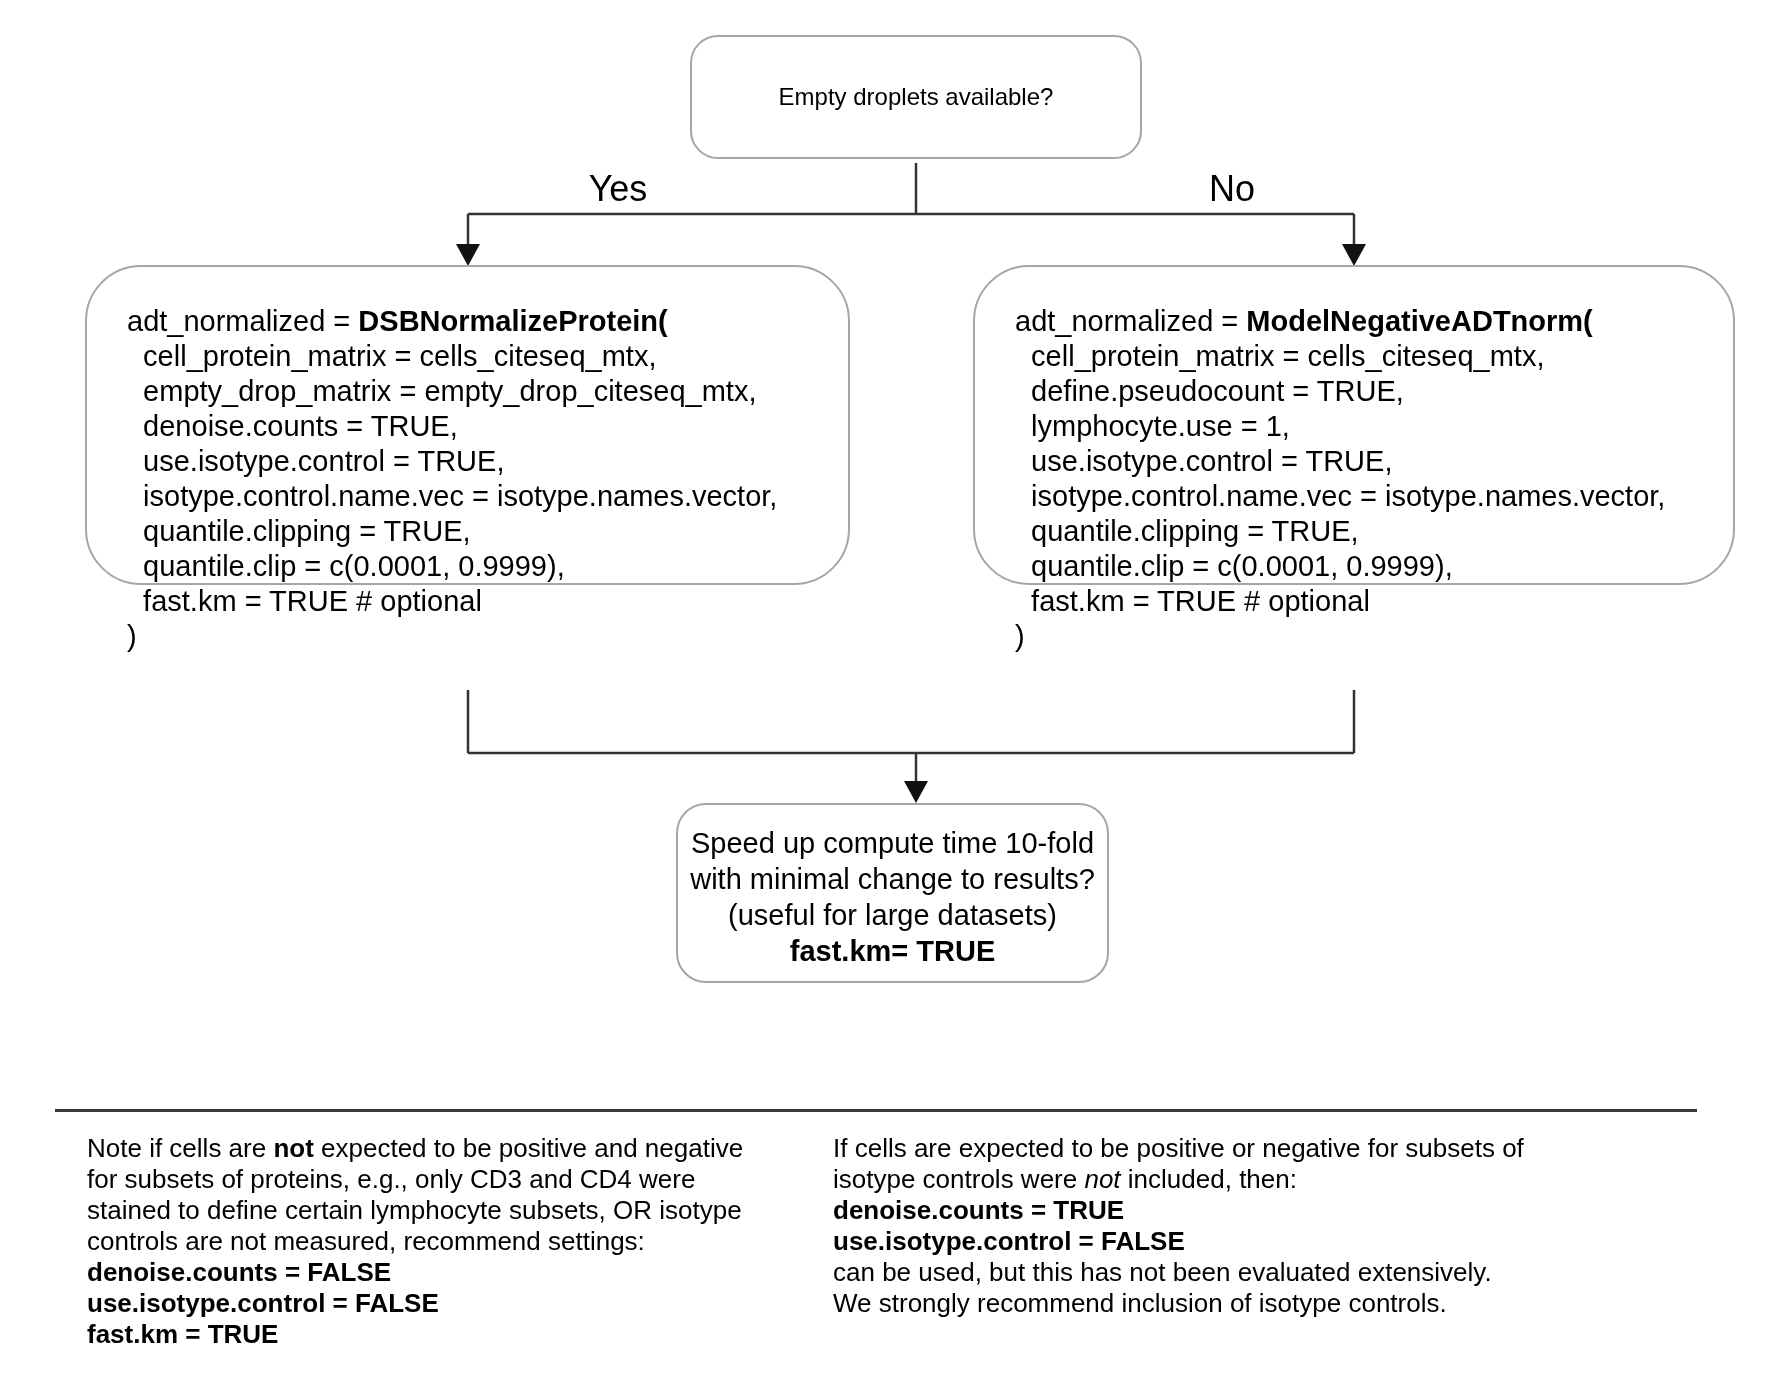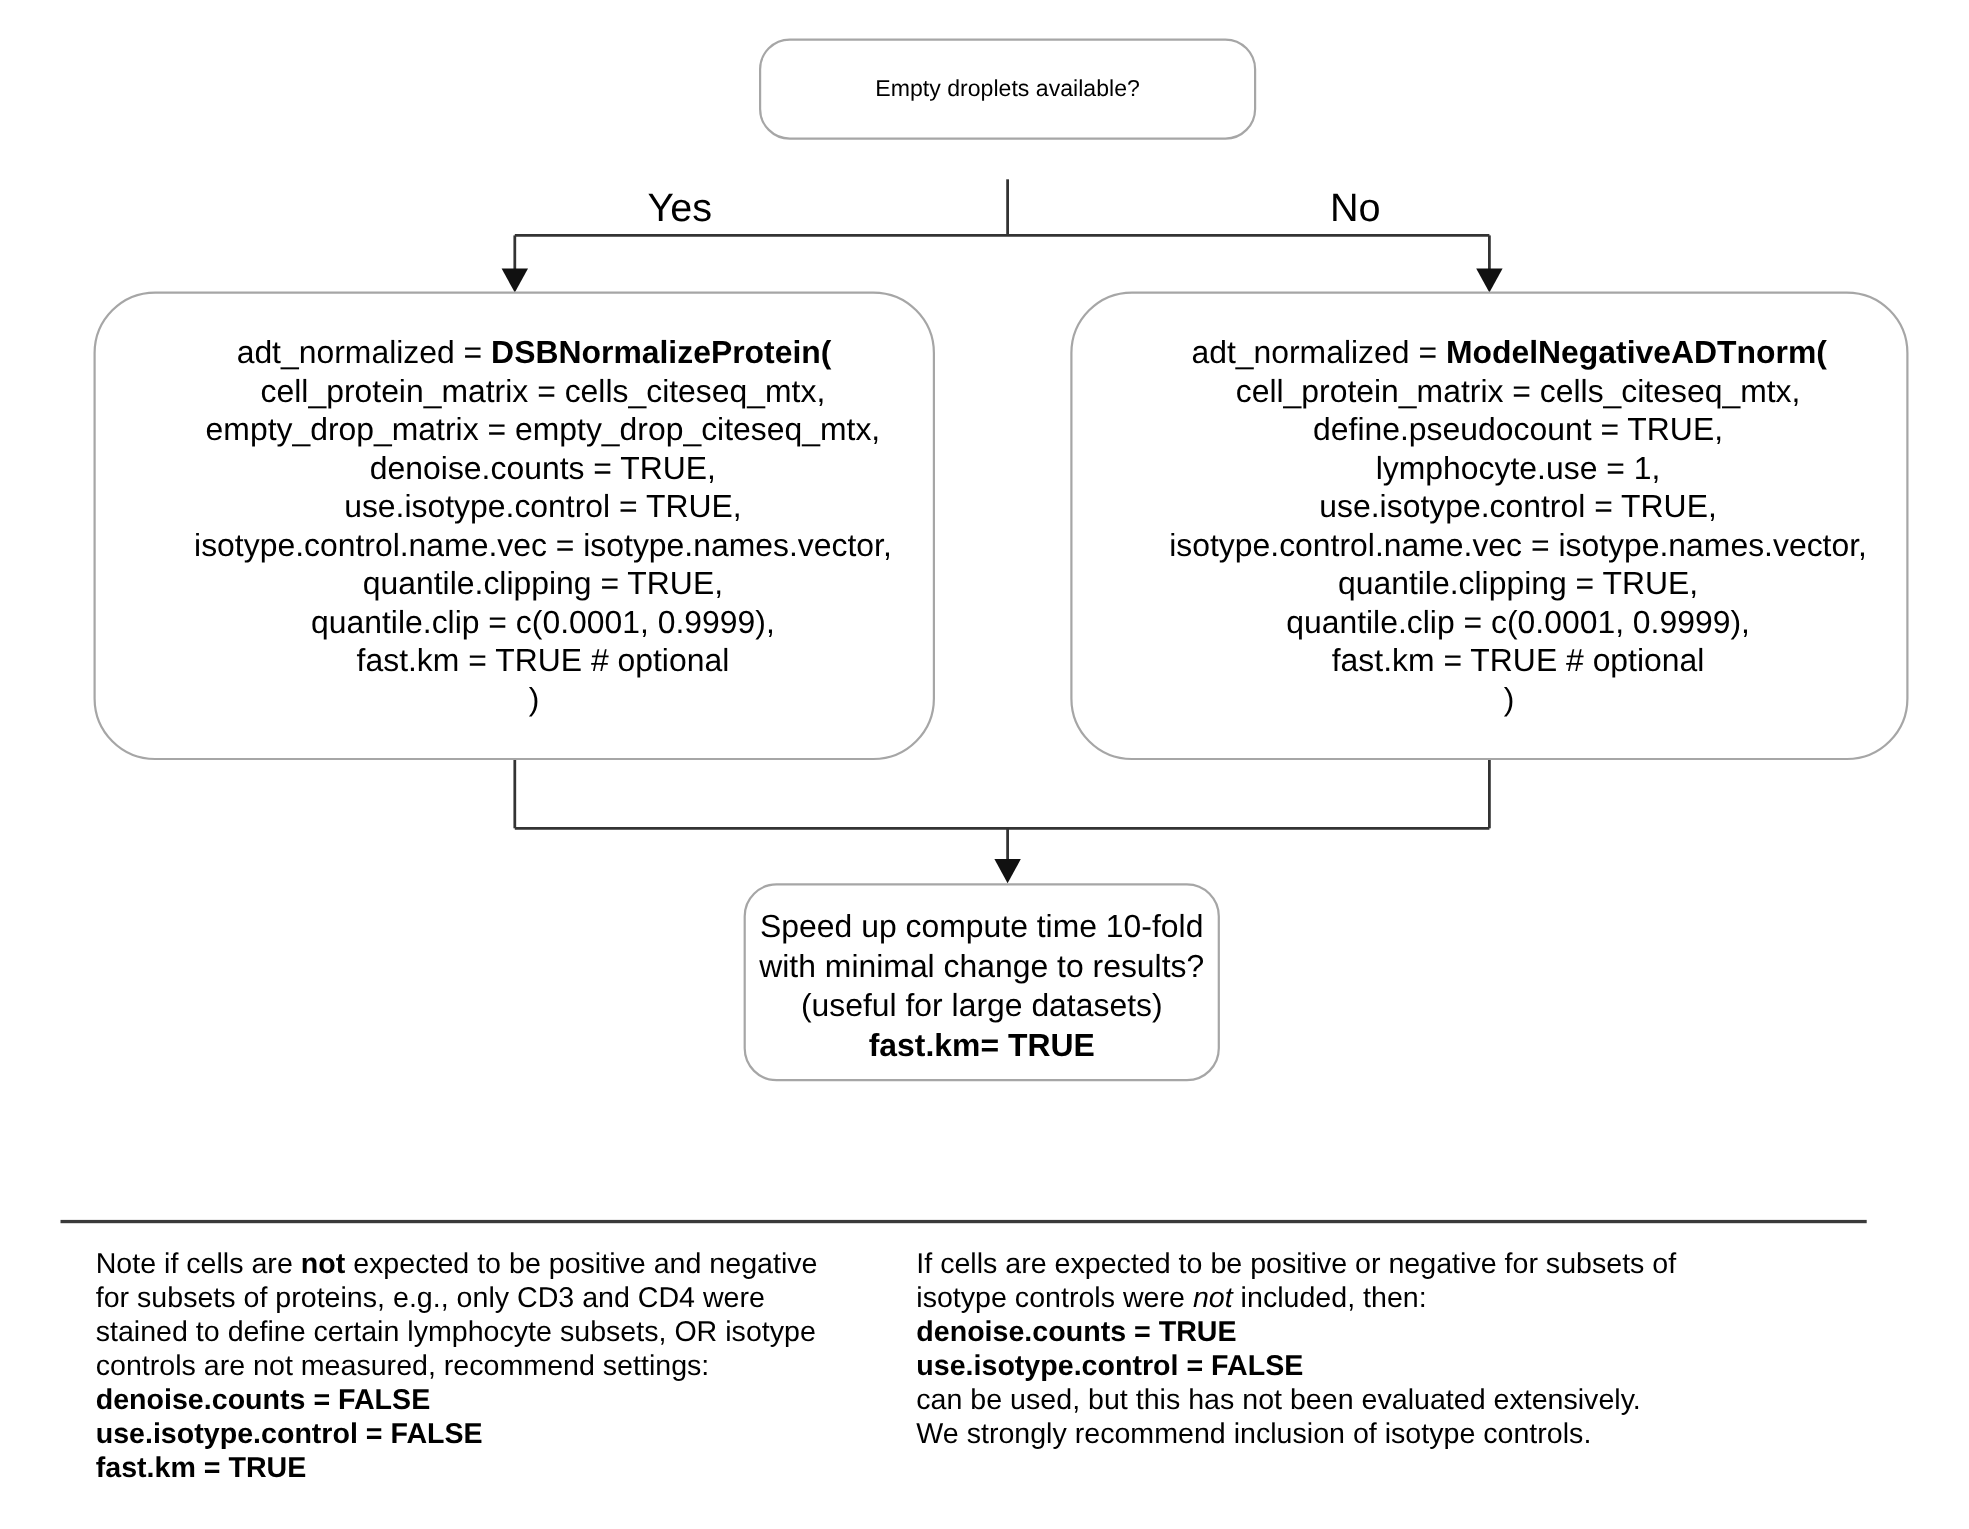--- a/index.html
+++ b/index.html
@@ -14,29 +14,29 @@
   html,body{background:var(--background);}
   .canvas{
     position:relative;width:1790px;height:1390px;background:var(--background);
     font-family:"Liberation Sans",sans-serif;color:var(--text);overflow:hidden;
   }
   .connectors{position:absolute;left:0;top:0;width:1790px;height:1390px;}
   .connectors line{stroke:var(--connector);stroke-width:2.5px;}
   .connectors polygon{fill:var(--arrowhead);}
   .box{position:absolute;background:var(--background);border:2px solid var(--box-border);}
   .decision{
-    left:690px;top:35px;width:452px;height:92px;border-radius:28px;
-    display:flex;align-items:center;justify-content:center;font-size:21px;
+    left:690px;top:35px;width:452px;height:124px;border-radius:28px;
+    display:flex;align-items:center;justify-content:center;font-size:24px;
   }
   .branch-label{position:absolute;top:168px;width:140px;text-align:center;font-size:36px;}
   .branch-label.yes{left:548px;}
   .branch-label.no{left:1162px;}
   .codebox{
-    top:265px;height:426px;border-radius:56px;
-    padding:37px 16px 0 52px;font-size:29px;line-height:35px;text-align:center;
+    top:265px;height:320px;border-radius:56px;
+    padding:37px 16px 0 40px;font-size:29px;line-height:35px;
   }
   .codebox.left{left:85px;width:765px;}
   .codebox.right{left:973px;width:762px;}
   .codebox .line{white-space:pre;}
   .speedup{
     left:676px;top:803px;width:433px;height:180px;border-radius:30px;
     text-align:center;padding-top:20px;font-size:29px;line-height:36px;
   }
   .divider{position:absolute;left:55px;top:1109px;width:1642px;height:3px;background:var(--divider);}
   .note{position:absolute;top:1133px;font-size:26px;line-height:31px;margin-left:32px;}

